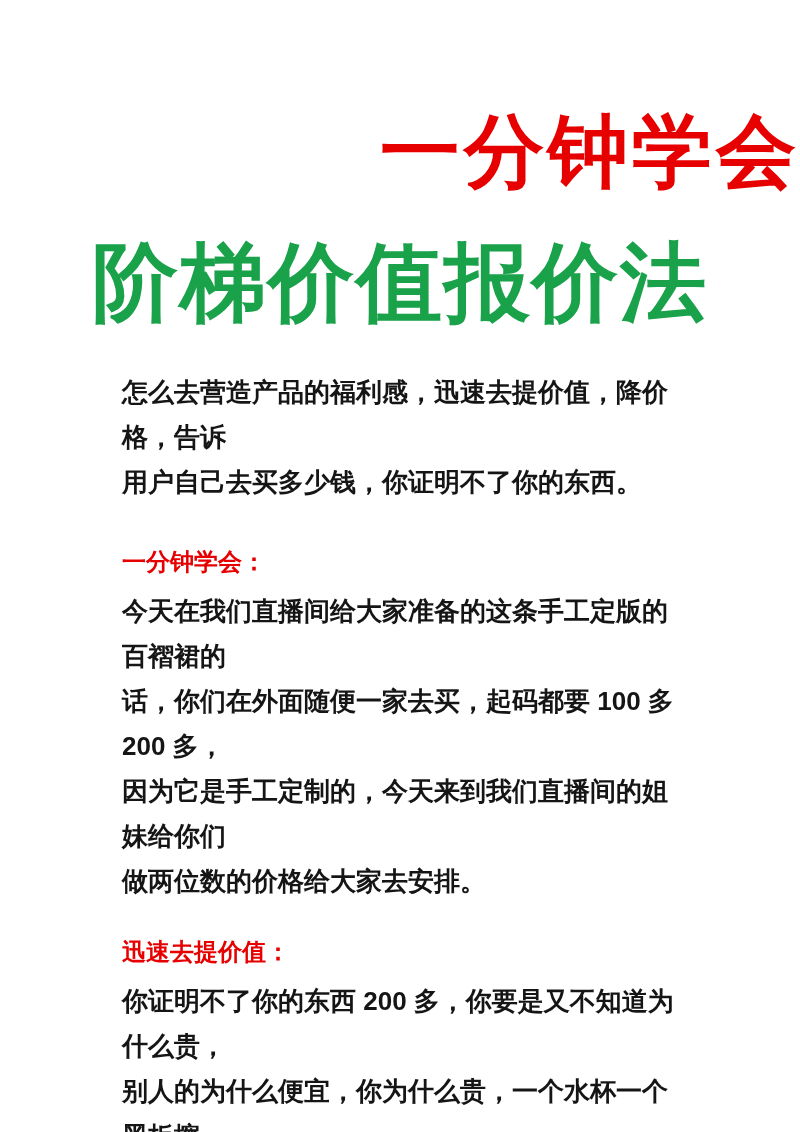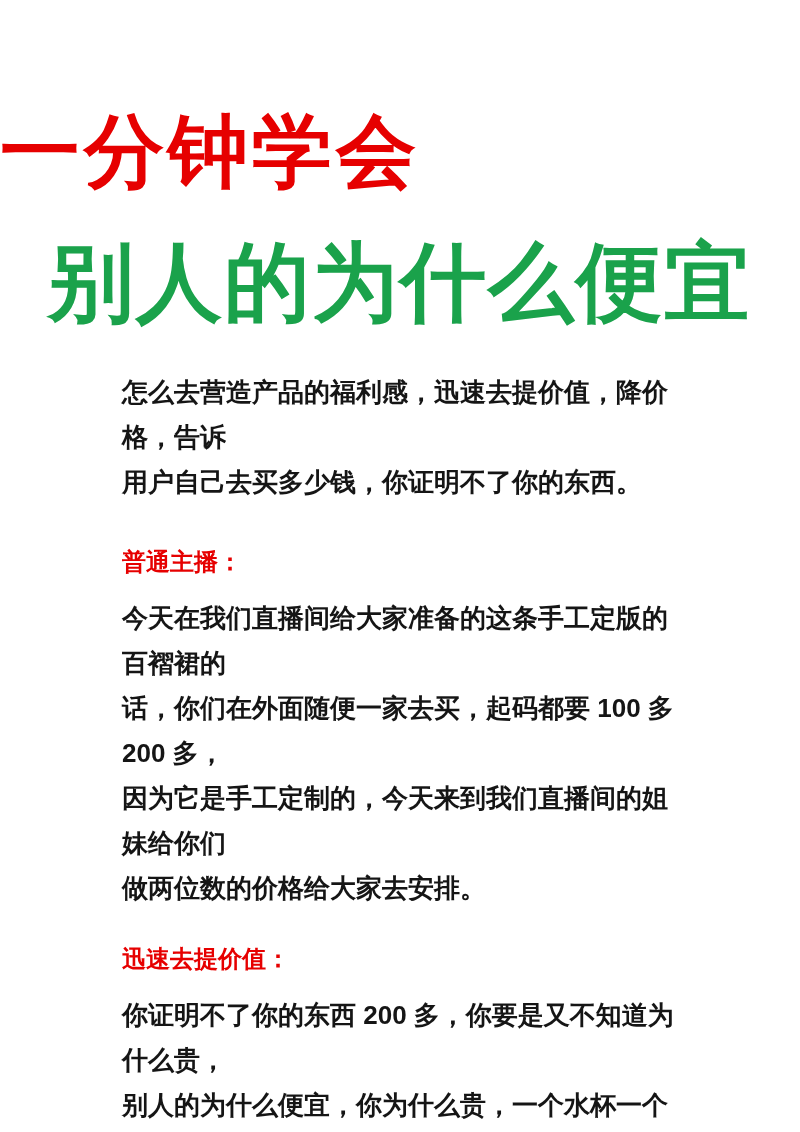--- a/index.html
+++ b/index.html
@@ -10,21 +10,21 @@
   }
   .page {
     position: relative;
     width: 800px;
     height: 1132px;
     background: #ffffff;
     overflow: hidden;
   }
   .title-red {
     margin: 108px 0 0 0;
-    text-align: left;
+    text-align: right;
     font-size: 80px;
     line-height: 88px;
     font-weight: 900;
     letter-spacing: 4px;
     color: var(--titleRed, #e60000);
     font-family: "Liberation Sans", sans-serif;
   }
   .title-green {
     margin: 38px 0 0 0;
     text-align: center;
@@ -67,37 +67,37 @@
   }
   .intro { margin-top: 40px; }
   .red-heading {
     margin: 42px 0 0 122px;
     font-size: 24px;
     line-height: 30px;
     font-weight: 700;
     color: var(--headingRed, #e60000);
     font-family: "Liberation Sans", sans-serif;
   }
-  .after-heading { margin-top: 19px; }
+  .after-heading { margin-top: 12px; }
   .section2-heading { margin-top: 33px; }
 </style>
 </head>
 <body>
 
 <div class="page">
 
   <h1 class="title-red">一分钟学会</h1>
 
-  <h1 class="title-green">别人的为什么便宜</h1>
+  <h1 class="title-green">阶梯价值报价法</h1>
 
 
   <p class="body-para intro">怎么去营造产品的福利感，迅速去提价值，降价格，告诉
 用户自己去买多少钱，你证明不了你的东西。</p>
 
-  <h2 class="red-heading">普通主播：</h2>
+  <h2 class="red-heading">一分钟学会：</h2>
 
   <p class="body-para after-heading">今天在我们直播间给大家准备的这条手工定版的百褶裙的
 话，你们在外面随便一家去买，起码都要 100 多 200 多，
 因为它是手工定制的，今天来到我们直播间的姐妹给你们
 做两位数的价格给大家去安排。</p>
 
   <h2 class="red-heading section2-heading">迅速去提价值：</h2>
 
   <p class="body-para after-heading">你证明不了你的东西 200 多，你要是又不知道为什么贵，
 别人的为什么便宜，你为什么贵，一个水杯一个黑板擦一</p>

